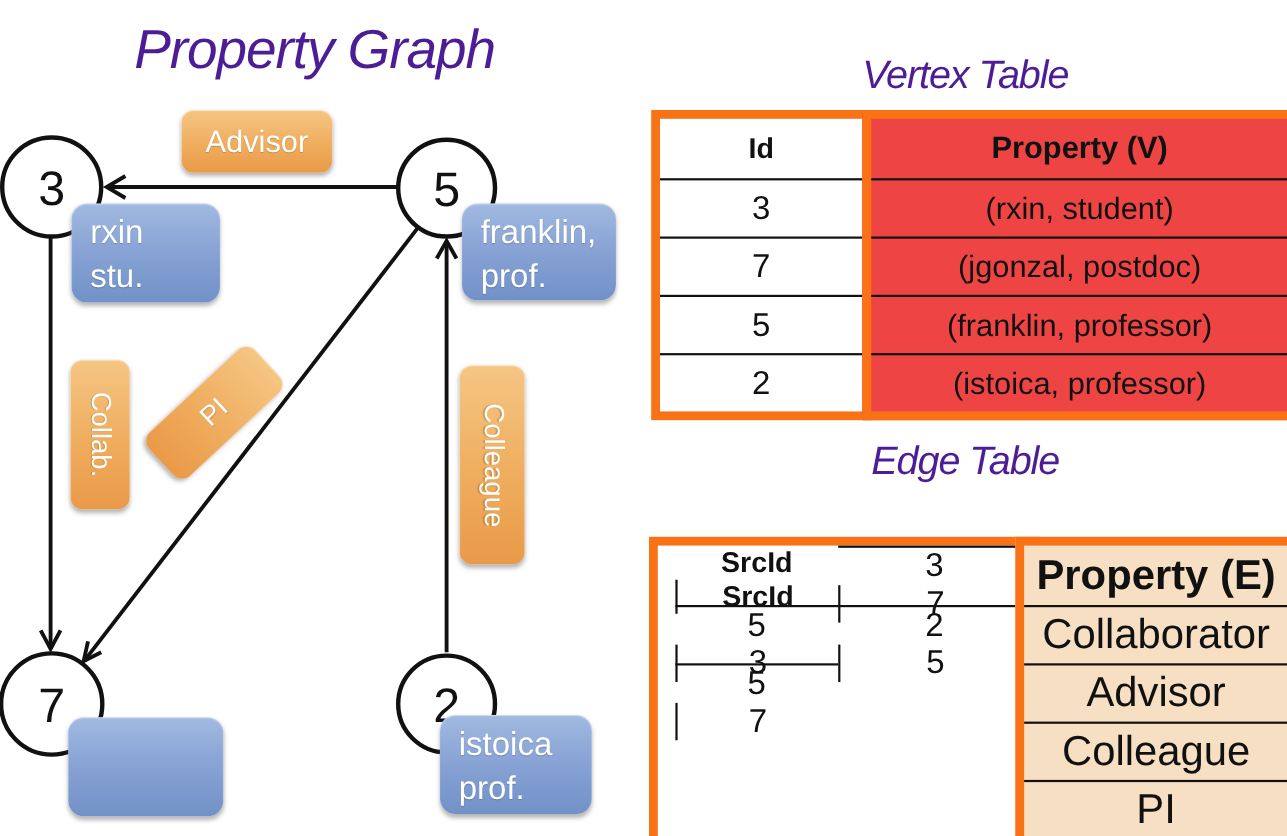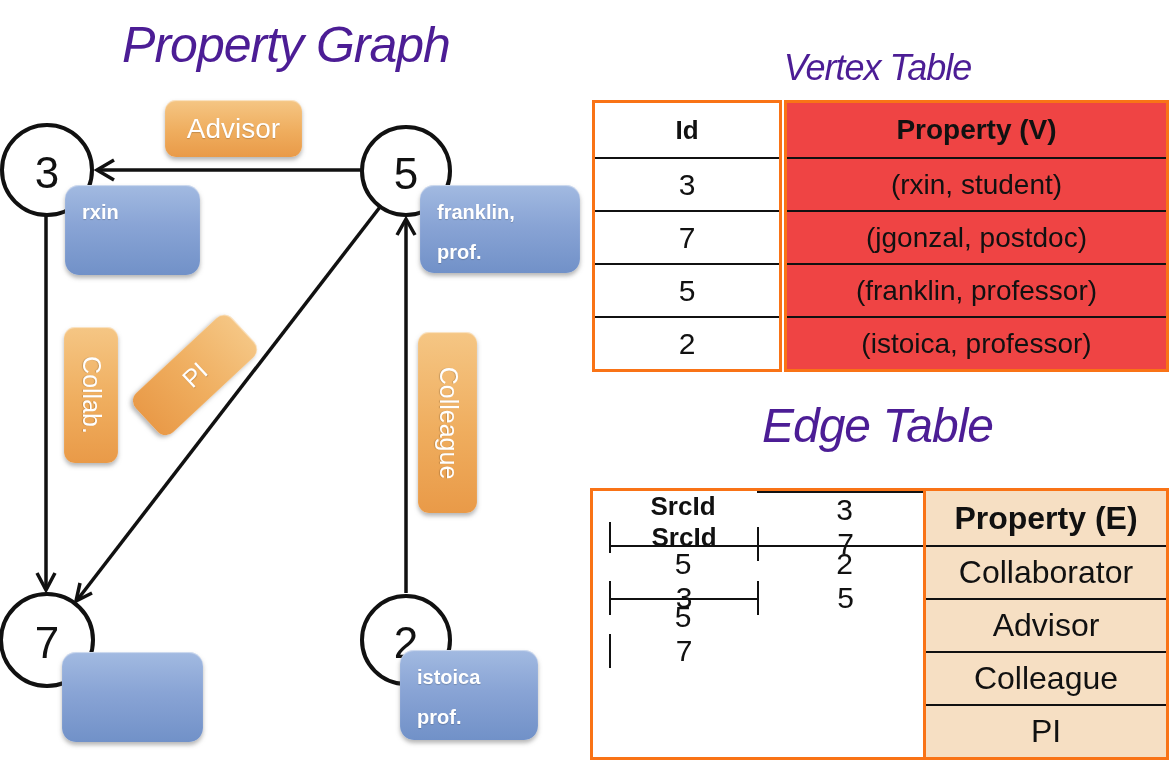--- a/index.html
+++ b/index.html
@@ -3,21 +3,21 @@
 <meta charset="utf-8">
 <style>
   html,body{margin:0;padding:0;background:#fff;}
   #canvas{
     position:relative;width:1170px;height:760px;overflow:hidden;background:#fff;
     font-family:"Liberation Sans",sans-serif;color:#111;
   }
   .title{position:absolute;text-align:center;font-size:50px;letter-spacing:-1px;color:#4c1d95;font-style:italic;}
   .title.pg{left:0;top:16px;width:572px;}
   .title.vt{left:585px;top:0;width:585px;font-size:36px;margin-top:47px;}
-  .title.et{left:585px;top:398px;width:585px;font-size:48px;}
+  .title.et{left:585px;top:398px;width:585px;font-size:36px;}
 
   svg.graph{position:absolute;left:0;top:0;}
   .node-num{font-family:"Liberation Sans",sans-serif;font-size:44px;fill:#111;}
 
   
   .obox{
     position:absolute;border-radius:11px;
     background:linear-gradient(180deg,#f5c684 0%,#efad5e 55%,#e99a48 100%);
     box-shadow:0 3px 4px rgba(110,110,110,.5), inset 0 1px 1px rgba(255,255,255,.55);
     color:#fff;text-shadow:0 1px 1px rgba(0,0,0,.18);
@@ -25,41 +25,41 @@
   .obox .h{display:flex;width:100%;height:100%;align-items:center;justify-content:center;font-size:28px;}
   .obox .v{position:absolute;left:50%;top:50%;white-space:nowrap;font-size:25px;
            transform:translate(-50%,-50%) rotate(90deg);}
   .obox .vr{position:absolute;left:50%;top:50%;white-space:nowrap;font-size:25px;
            transform:translate(-50%,-50%) rotate(-90deg);}
   .bbox{
     position:absolute;border-radius:14px;
     background:linear-gradient(180deg,#a2bae1 0%,#89a4d5 45%,#7191c8 100%);
     box-shadow:0 3px 4px rgba(110,110,110,.5), inset 0 1px 1px rgba(255,255,255,.5);
     color:#fff;text-shadow:0 1px 1px rgba(0,0,0,.18);
-    font-size:20px;line-height:40px;padding:7px 15px 0 17px;box-sizing:border-box;font-weight:bold;
+    font-size:30px;line-height:40px;padding:7px 15px 0 17px;box-sizing:border-box;
   }
   .bbox span{display:block;}
 
   
-  .tbl{position:absolute;border:3px solid #f97316;background:#fff;display:grid;
+  .tbl{position:absolute;border:8px solid #f97316;background:#fff;display:grid;
        grid-template-rows:54px 53px 53px 53px 53px;box-sizing:content-box;}
   .tbl .row{border-top:2px solid #111;display:grid;align-items:center;box-sizing:border-box;}
   .tbl .row:first-child{border-top:none;}
   .tbl .cell{display:flex;align-items:center;justify-content:center;height:100%;font-size:30px;}
   .tbl .hdr .cell{font-weight:bold;font-size:26px;}
   .tbl.bluefill{background:#ef4444;}
   .tbl.tanfill{background:#f6dfc3;}
   .tbl .cell.c2{border-left:2px solid #111;}
   .one{grid-template-columns:1fr;}
   .two{grid-template-columns:148px 1fr;}
   #vt-id{left:592px;top:100px;width:184px;}
   #vt-prop{left:784px;top:100px;width:379px;}
   #et-left{left:590px;top:488px;width:323px;padding-left:16px;}
   #et-prop{left:923px;top:488px;width:240px;}
-  #et-prop .cell{font-size:32px;}
+  #et-prop .cell{font-size:38px;}
   #vt-prop .cell{font-size:28px;}
 </style>
 </head>
 <body>
 
 <div id="canvas">
 
   <div class="title pg">Property Graph</div>
   <div class="title vt">Vertex Table</div>
   <div class="title et">Edge Table</div>
@@ -93,22 +93,23 @@
   </div>
   <div class="obox" style="left:168px;top:309px;width:54px;height:132px;transform:rotate(47deg);">
     <div class="vr">PI</div>
   </div>
   <div class="obox" style="left:418px;top:332px;width:59px;height:181px;">
     <div class="v">Colleague</div>
   </div>
 
   <div class="bbox" style="left:65px;top:185px;width:135px;height:90px;">
     <span>rxin</span>
+    <span>stu.</span>
   </div>
-  <div class="bbox" style="left:420px;top:185px;width:160px;height:88px;">
+  <div class="bbox" style="left:420px;top:185px;width:140px;height:88px;">
     <span>franklin,</span>
     <span>prof.</span>
   </div>
   <div class="bbox" style="left:62px;top:652px;width:141px;height:90px;">
   </div>
   <div class="bbox" style="left:400px;top:650px;width:138px;height:90px;">
     <span>istoica</span>
     <span>prof.</span>
   </div>
 

